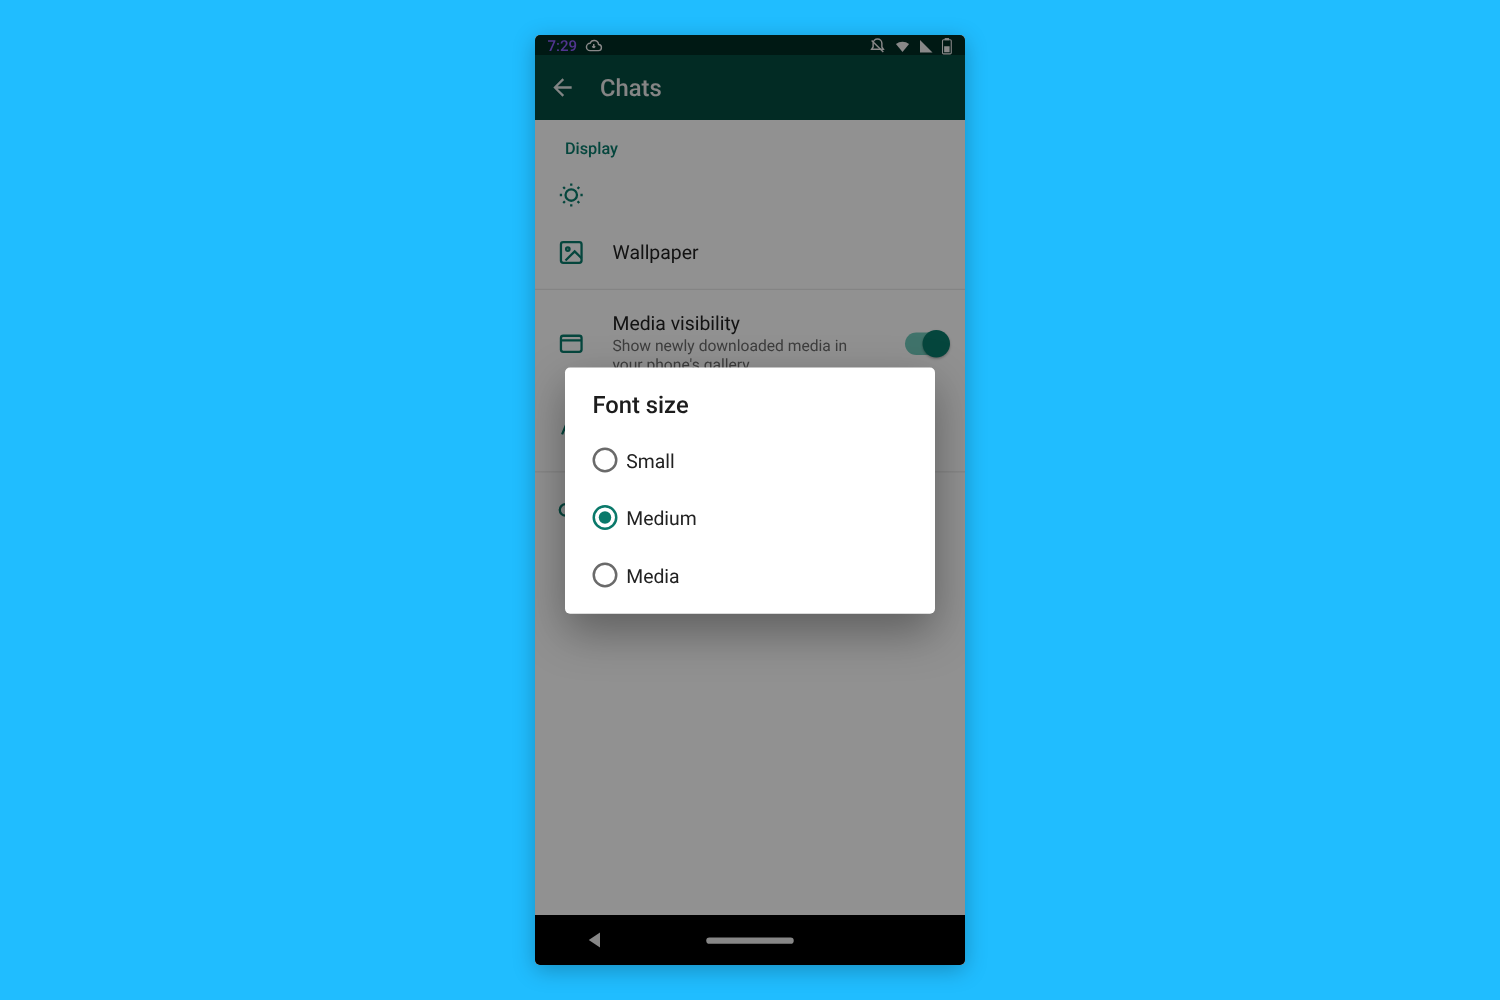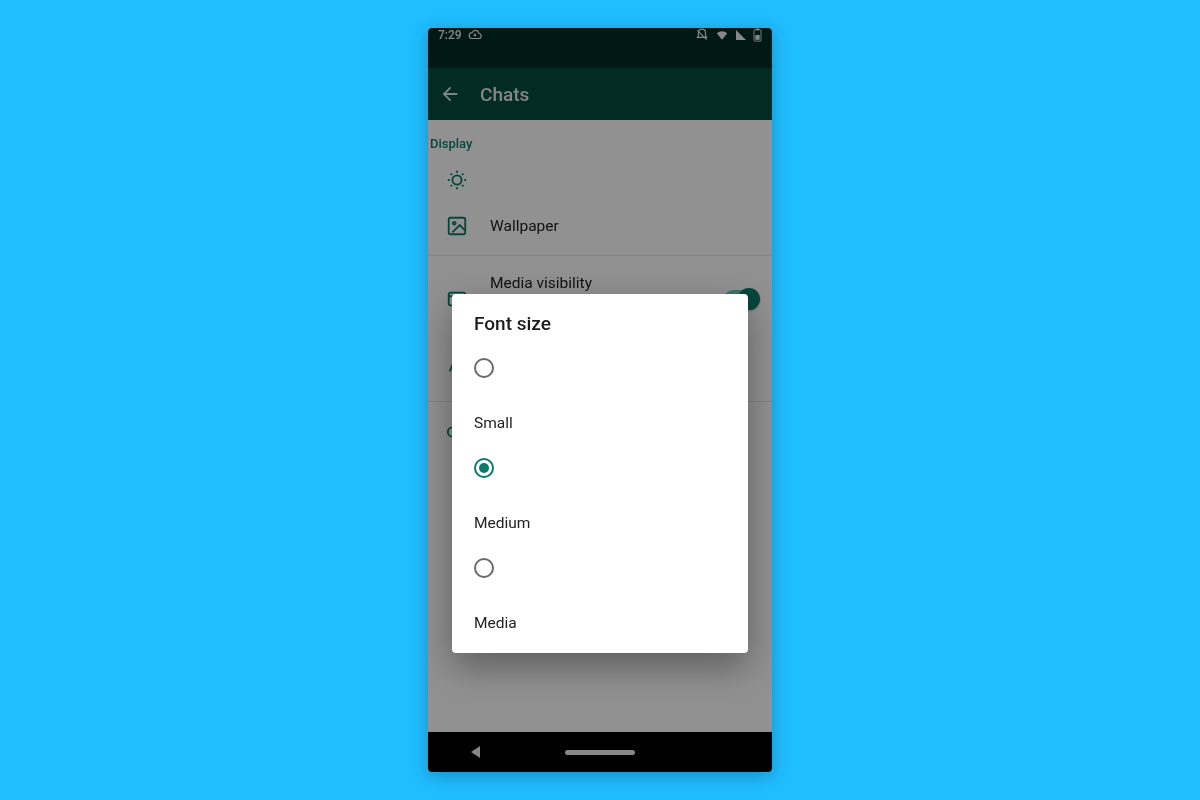--- a/index.html
+++ b/index.html
@@ -19,24 +19,24 @@
     box-shadow: 0 4px 18px rgba(0,0,0,0.25);
     position: relative;
     overflow: hidden;
   }
   .screen {
     position: absolute; inset: 0;
     display: flex; flex-direction: column;
     background: #fafafa;
   }
   .statusbar {
-    height: 40px;
+    height: 16px;
     background: #002b24;
-    color: #e5e5e5;
-    display: flex; align-items: flex-start;
+    color: #8b5cf6;
+    display: flex; align-items: flex-end;
     padding: 0 10px;
     font-size: 12px;
     font-weight: 500;
   }
   .statusbar .sb-left { display:flex; align-items:center; gap:6px; }
   .statusbar .spacer { flex:1; }
   .statusbar .sb-right { display:flex; align-items:center; gap:6px; }
   .statusbar svg { display:block; }
   .appbar {
     height: 52px;
@@ -50,21 +50,21 @@
   .appbar .title { font-size: 19px; font-weight: 500; color:#e5e5e5; }
   .content {
     flex:1; overflow:auto;
     background:#fafafa;
     color:#2b2b2b;
   }
   .section-label {
     color:#0a796a;
     font-size: 13px;
     font-weight:500;
-    padding: 16px 18px 6px 2px;
+    padding: 16px 18px 6px 24px;
   }
   .row {
     display:flex; align-items:center;
     padding: 12px 14px 12px 18px;
     gap: 22px;
   }
   .row .row-icon {
     width: 22px; height:22px; color:#0a796a;
     display:flex; align-items:center; justify-content:center;
     flex-shrink:0;
@@ -105,23 +105,22 @@
     background:#fff;
     border-radius: 4px;
     box-shadow: 0 14px 36px rgba(0,0,0,0.35);
     padding: 18px 20px 8px 22px;
   }
   .dialog .dlg-title {
     font-size: 19px; font-weight:500; color:#1c1c1c;
     margin-bottom: 10px;
   }
   .dlg-opt {
-    display:flex; align-items:flex-start; gap: 36px;
+    display:flex; align-items:flex-end; gap: 7px;
     padding: 13px 0;
-    flex-direction: column;
   }
   .radio {
     width:20px; height:20px; border:2px solid #6a6a6a; border-radius:50%;
     display:flex; align-items:center; justify-content:center;
     flex-shrink:0;
   }
   .radio.sel { border-color:#0a796a; }
   .radio.sel::after{
     content:""; width:10px; height:10px; border-radius:50%; background:#0a796a;
   }

